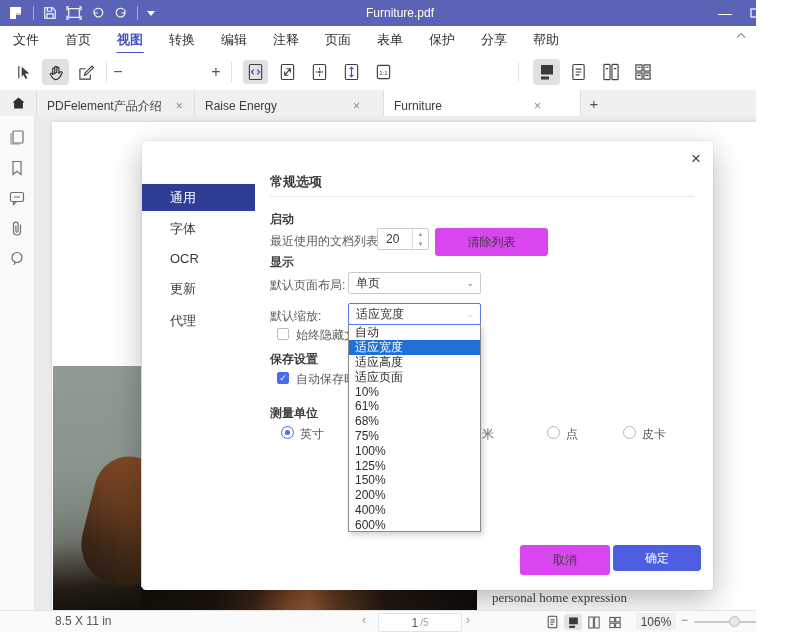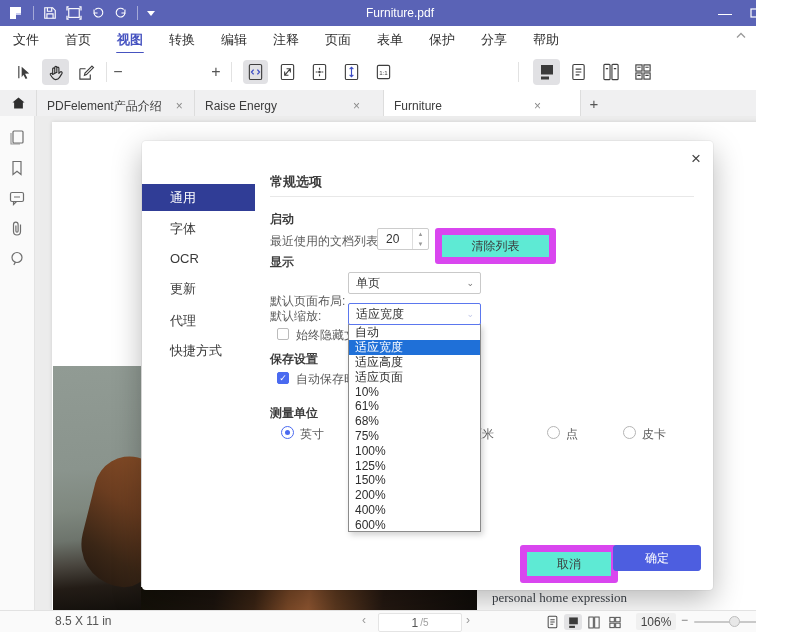--- a/index.html
+++ b/index.html
@@ -67,21 +67,21 @@
   .dnav-item.active{background:#303d96;color:#fff;}
   .dlg-title{position:absolute;left:128px;top:32px;font-size:13px;font-weight:700;color:#3c3c3c;}
   .dlg-hr{position:absolute;left:128px;top:55px;width:424px;height:1px;background:#e8e8e8;}
   .sec{position:absolute;font-weight:700;color:#3c3c3c;}
   .lbl{position:absolute;color:#5c5c5c;}
   .numbox{position:absolute;left:235px;top:87px;width:52px;height:22px;border:1px solid #ccc;border-radius:2px;background:#fff;box-sizing:border-box;}
   .numbox input{position:absolute;left:0;top:0;width:34px;height:20px;border:0;outline:0;padding:0 0 0 8px;font-size:12px;color:#333;font-family:inherit;background:transparent;}
   .spin{position:absolute;right:0;top:0;width:15px;height:20px;border-left:1px solid #ddd;display:flex;flex-direction:column;}
   .spin span{flex:1;display:flex;align-items:center;justify-content:center;color:#999;font-size:6px;}
   .btn{position:absolute;display:flex;align-items:center;justify-content:center;border-radius:3px;cursor:default;}
-  .btn-plain{background:#5eead4;border:7px solid #d946ef;color:#3c3c3c;}
+  .btn-plain{background:#d946ef;border:3px solid #d946ef;color:#3c3c3c;}
   .btn-clear{left:293px;top:87px;width:107px;height:22px;}
   .dcombo{position:absolute;left:206px;width:133px;height:22px;border:1px solid #c9c9c9;border-radius:2px;background:#fff;display:flex;align-items:center;box-sizing:border-box;}
   .dcombo .cv{flex:1;padding-left:7px;color:#333;}
   .dcombo .ca{color:#777;font-size:9px;padding-right:6px;}
   .dcombo.focus{border:1px solid #5b77ee;z-index:7;}
   .dcombo.focus .ca{color:#c3c9e8;}
   .droplist{position:absolute;left:206px;top:183px;width:133px;height:208px;background:#fff;border:1px solid #8b8b8b;box-sizing:border-box;z-index:6;box-shadow:2px 3px 6px rgba(0,0,0,.18);}
   .opt{height:14.8px;display:flex;align-items:center;padding-left:6px;color:#2e2e2e;font-size:12px;line-height:1;cursor:default;}
   .opt.sel{background:#1f70d8;color:#fff;}
   .cbx{position:absolute;width:12px;height:12px;border:1px solid #bbb;border-radius:2px;background:#fff;box-sizing:border-box;}
@@ -347,38 +347,37 @@
     <div class="vscroll"></div>
 
     <div class="dialog">
       <span class="dlg-close">×</span>
 
       <div class="dnav-item" style="top:74px;">字体</div>
       <div class="dnav-item active" style="top:43px;">通用</div>
       <div class="dnav-item" style="top:134px;">更新</div>
       <div class="dnav-item" style="top:104px;">OCR</div>
       <div class="dnav-item" style="top:166px;">代理</div>
-      <div class="dnav-item" style="top:196px;">快捷方式</div>
 
       <div class="dlg-title">常规选项</div>
       <div class="dlg-hr"></div>
 
       <div class="sec" style="left:128px;top:70px;">启动</div>
       <div class="lbl" style="left:128px;top:92px;">最近使用的文档列表:</div>
       <div class="numbox">
         <input value="20" style="">
         <span class="spin">
           <span>▲</span>
           <span>▼</span>
         </span>
       </div>
       <div class="btn btn-plain btn-clear">清除列表</div>
 
       <div class="sec" style="left:128px;top:113px;">显示</div>
-      <div class="lbl" style="left:128px;top:152px;">默认页面布局:</div>
+      <div class="lbl" style="left:128px;top:136px;">默认页面布局:</div>
       <div class="dcombo" style="top:131px;">
         <span class="cv">单页</span>
         <span class="ca">⌄</span>
       </div>
       <div class="lbl" style="left:128px;top:167px;">默认缩放:</div>
       <div class="dcombo focus" style="top:162px;">
         <span class="cv">适应宽度</span>
         <span class="ca">⌄</span>
       </div>
 

